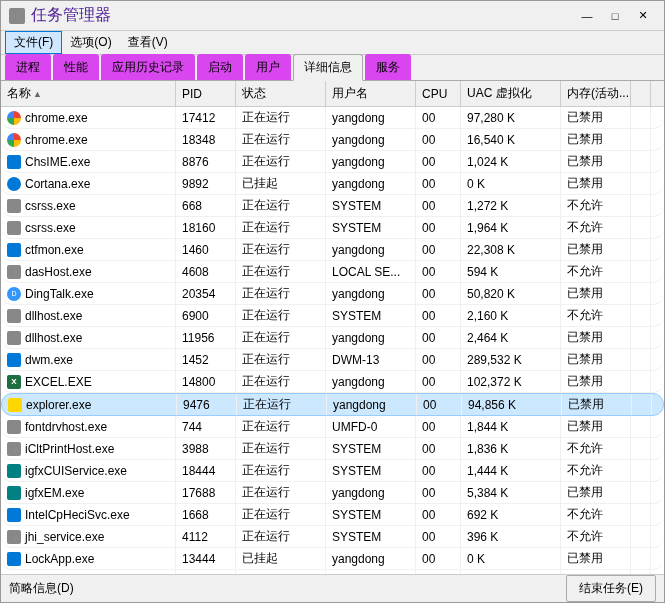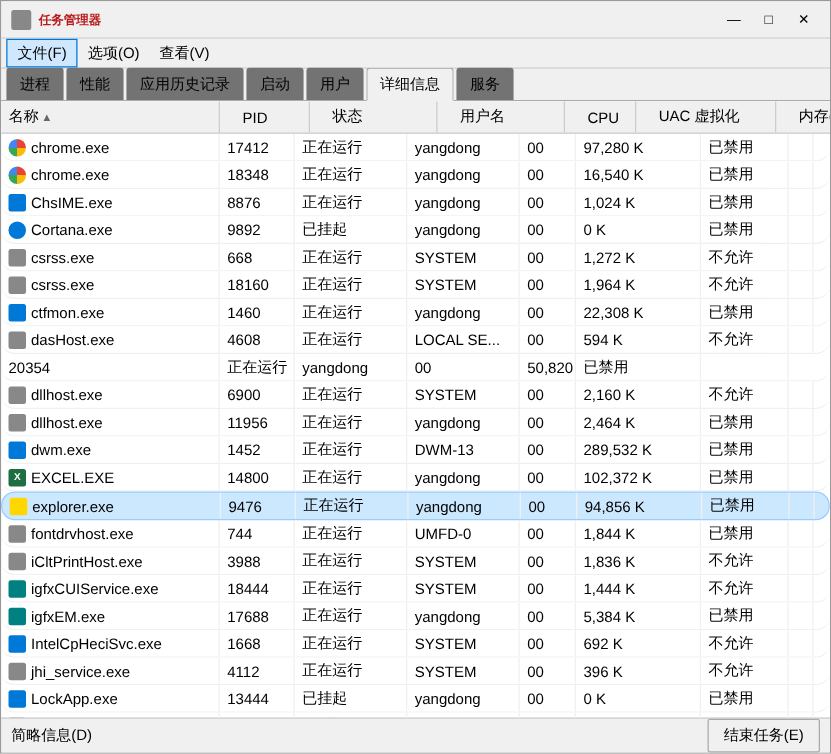--- a/index.html
+++ b/index.html
@@ -27,23 +27,22 @@
       padding: 0 8px;
       border-bottom: 1px solid #ccc;
       justify-content: space-between;
     }
     .title-bar-left {
       display: flex;
       align-items: center;
       gap: 6px;
     }
     .title-text {
-      font-size: 10px;
-      color: #b91c1c;
-      font-weight: bold;
+      font-size: 16px;
+      color: #4c1d95;
     }
     .title-bar-controls {
       display: flex;
       gap: 2px;
     }
     .title-btn {
       width: 26px;
       height: 20px;
       border: none;
       background: transparent;
@@ -82,21 +81,21 @@
       background: #f0f0f0;
       border-bottom: 1px solid #aaa;
     }
     .tab {
       padding: 4px 10px;
       cursor: pointer;
       font-size: 12px;
       border: 1px solid transparent;
       border-bottom: none;
       margin-right: 2px;
-      background: #737373;
+      background: #d946ef;
       border-radius: 3px 3px 0 0;
     }
     .tab.active {
       background: #f0f0f0;
       border-color: #aaa;
       border-bottom: 1px solid #f0f0f0;
       margin-bottom: -1px;
       z-index: 1;
     }
     .table-container {
@@ -105,21 +104,20 @@
       display: flex;
       flex-direction: column;
       background: #fff;
     }
     .table-header {
       display: grid;
       grid-template-columns: 175px 60px 90px 90px 45px 100px 70px 20px;
       background: #f0f0f0;
       border-bottom: 1px solid #ccc;
       flex-shrink: 0;
-      gap: 12px;
     }
     .th {
       padding: 4px 6px;
       font-size: 12px;
       font-weight: normal;
       border-right: 1px solid #ccc;
       cursor: pointer;
       white-space: nowrap;
       overflow: hidden;
       text-overflow: ellipsis;
@@ -353,20 +351,26 @@
     </div>
     <div class="td">4608</div>
     <div class="td">正在运行</div>
     <div class="td">LOCAL SE...</div>
     <div class="td">00</div>
     <div class="td">594 K</div>
     <div class="td">不允许</div>
     <div class="td"></div>
   </div>
         <div class="table-row">
+    <div class="td">
+      <div class="process-name">
+        <div style="width:14px;height:14px;background:#3296fa;border-radius:50%;color:white;font-size:7px;display:flex;align-items:center;justify-content:center;flex-shrink:0;">D</div>
+        <span>DingTalk.exe</span>
+      </div>
+    </div>
     <div class="td">20354</div>
     <div class="td">正在运行</div>
     <div class="td">yangdong</div>
     <div class="td">00</div>
     <div class="td">50,820 K</div>
     <div class="td">已禁用</div>
     <div class="td"></div>
   </div>
         <div class="table-row">
     <div class="td">

